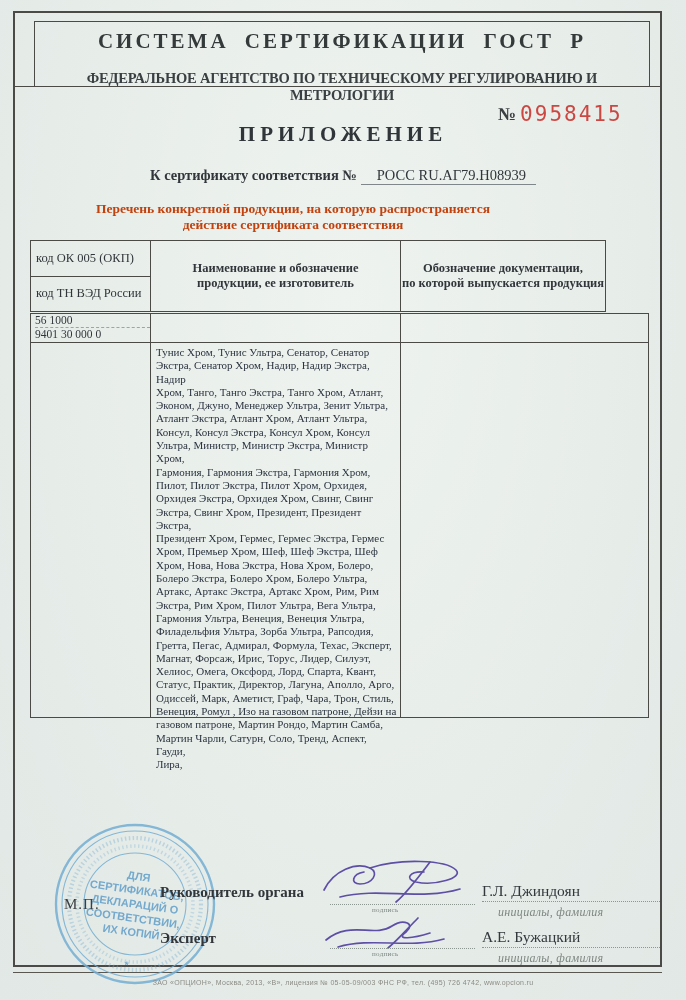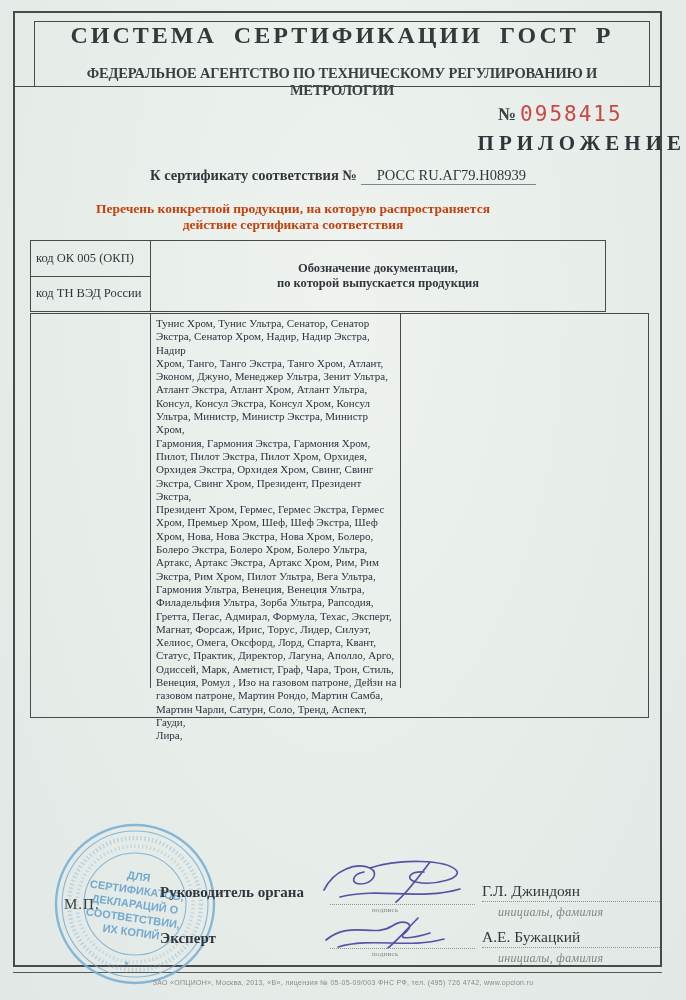--- a/index.html
+++ b/index.html
@@ -13,32 +13,32 @@
 
   
   .page-frame { left:13px; top:11px; width:649px; height:956px;
     border:2px solid #4c4a46; box-sizing:border-box; }
   .bottom-line2 { left:13px; top:972px; width:649px; border-top:1.5px solid #5a5650; }
 
   
   .banner { left:34px; top:21px; width:616px; height:66px;
     border:1.5px solid #4c4a46; box-sizing:border-box; text-align:center; }
   .banner-rule { left:14px; top:85.5px; width:648px; border-top:1.5px solid #4c4a46; }
-  .sys-title { margin-top:0; font-size:24px; font-weight:bold; letter-spacing:3px;
+  .sys-title { margin-top:7px; font-size:21px; font-weight:bold; letter-spacing:3px;
     word-spacing:8px; color:#343a3a; }
   .agency { margin-top:16px; font-size:14.5px; font-weight:bold; letter-spacing:-0.2px; color:#3a3f41; }
 
   
   .serial { left:498px; top:102px; width:170px; white-space:nowrap; }
   .serial-no { font-size:18px; font-weight:bold; color:#3c3f42; }
   .serial-num { font-family:"DejaVu Sans Mono", monospace; font-size:21px;
     letter-spacing:2px; color:#cc4742; vertical-align:-1px; }
 
   
-  .doc-title { left:0; top:131px; width:686px; text-align:right;
+  .doc-title { left:0; top:122px; width:686px; text-align:center;
     font-size:21px; font-weight:bold; letter-spacing:5px; color:#30353a; }
   .cert-line { left:0; top:167px; width:686px; text-align:center; font-size:14.5px; }
   .cert-label { font-weight:bold; }
   .cert-num { border-bottom:1px solid #80878a; padding:0 10px 1px 16px; }
   .subtitle { left:0; top:201px; width:586px; text-align:center;
     font-size:13.5px; font-weight:bold; line-height:16px; white-space:pre-line; color:#c2410c; }
 
   
   .thead { left:30px; top:240px; width:576px; height:72px; border:1.5px solid #4c4a46;
     box-sizing:border-box; display:flex; font-size:12.5px; }
@@ -109,27 +109,39 @@
 <div class="abs subtitle">Перечень конкретной продукции,  на которую распространяется
 действие сертификата соответствия</div>
 
 <div class="abs thead">
   <div class="c1">
     <div class="hcell-split">
       <div>код ОК 005 (ОКП)</div>
       <div>код ТН ВЭД России</div>
     </div>
   </div>
+  <div class="c2">
+    <div class="hcenter">Наименование и обозначение
+продукции, ее изготовитель</div>
+  </div>
   <div class="c3">
     <div class="hcenter">Обозначение документации,
 по которой выпускается продукция</div>
   </div>
 </div>
 
 <div class="abs tbody">
+  <div class="codes-row">
+    <div class="c1 codes-cell">
+      <div class="code-top">56 1000</div>
+      <div>9401 30 000 0</div>
+    </div>
+    <div class="c2"></div>
+    <div class="c3"></div>
+  </div>
   <div class="body-row">
     <div class="c1"></div>
     <div class="c2">
       <div class="products">Тунис Хром, Тунис Ультра, Сенатор, Сенатор
 Экстра, Сенатор Хром, Надир, Надир Экстра, Надир
 Хром, Танго, Танго Экстра, Танго Хром, Атлант,
 Эконом, Джуно, Менеджер Ультра, Зенит Ультра,
 Атлант Экстра, Атлант Хром, Атлант Ультра,
 Консул, Консул Экстра, Консул Хром, Консул
 Ультра, Министр, Министр Экстра, Министр Хром,

